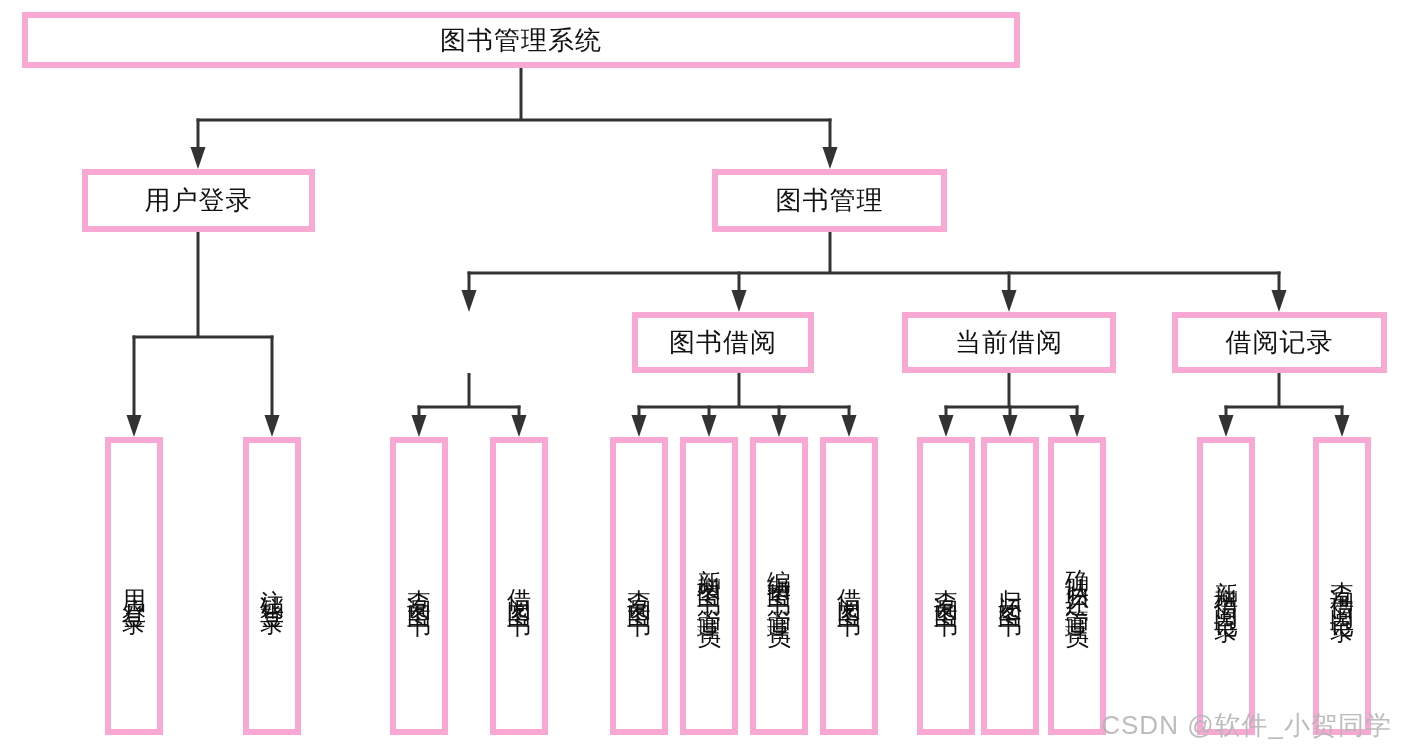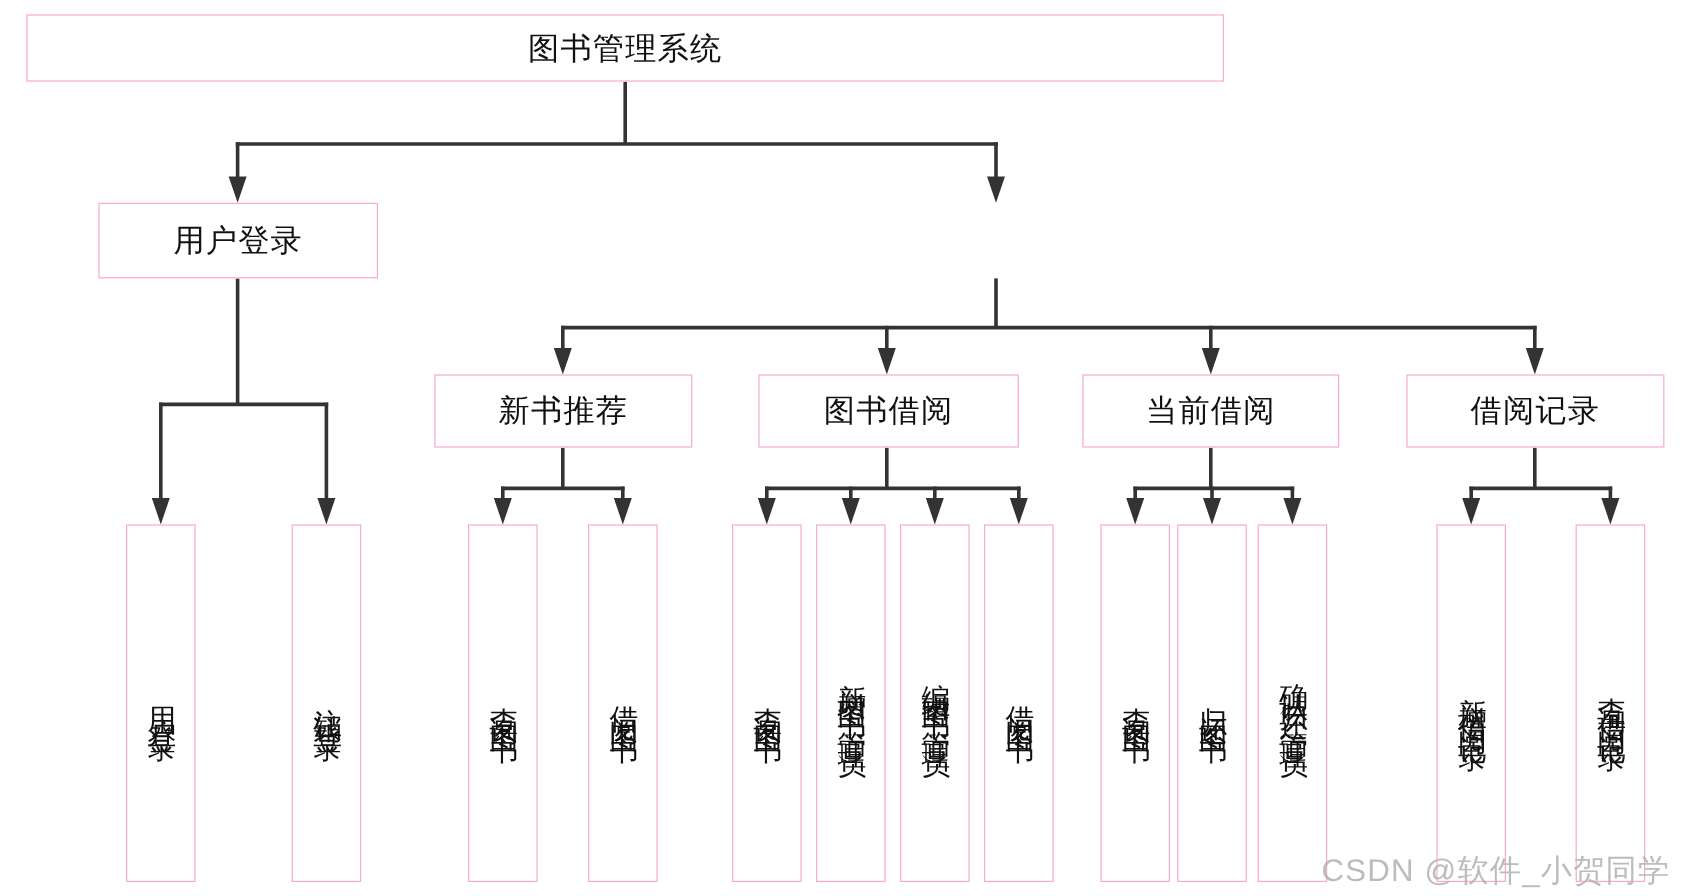--- a/index.html
+++ b/index.html
@@ -8,21 +8,21 @@
     width:1405px;height:747px;
     background:#ffffff;
     overflow:hidden;
     font-family:"Liberation Sans","DejaVu Sans",sans-serif;
     color:#111111;
   }
   .connectors{position:absolute;left:0;top:0;z-index:1;}
   .node{
     position:absolute;
     box-sizing:border-box;
-    border:1px solid #f9a8d4;
+    border:6px solid #f9a8d4;
     background:#ffffff;
     display:flex;
     align-items:center;
     justify-content:center;
     z-index:2;
     color:#111111;
   }
   .node.h{
     font-size:26px;
     letter-spacing:1px;
@@ -113,23 +113,23 @@
       <polygon points="1002.5,415 1017.5,415 1010,437"></polygon>
       <polygon points="1069.5,415 1084.5,415 1077,437"></polygon>
       <polygon points="1218.5,415 1233.5,415 1226,437"></polygon>
       <polygon points="1334.5,415 1349.5,415 1342,437"></polygon>
     </g>
   </svg>
 
   <div class="node h" style="left:22px;top:12px;width:998px;height:56px">图书管理系统</div>
 
   <div class="node h" style="left:82px;top:169px;width:233px;height:63px">用户登录</div>
+  <div class="node h" style="left:712px;top:169px;width:235px;height:63px">图书管理</div>
 
-  <div class="node h" style="left:362px;top:312px;width:215px;height:61px">新书推荐</div>
-  <div class="node h" style="left:632px;top:312px;width:217px;height:61px">图书借阅</div>
+  <div class="node h" style="left:632px;top:312px;width:182px;height:61px">图书借阅</div>
   <div class="node h" style="left:902px;top:312px;width:214px;height:61px">当前借阅</div>
   <div class="node h" style="left:1172px;top:312px;width:215px;height:61px">借阅记录</div>
 
   <div class="node v" style="left:105px;top:437px;width:58px;height:298px">用户登录</div>
   <div class="node v" style="left:243px;top:437px;width:58px;height:298px">注销登录</div>
 
   <div class="node v" style="left:390px;top:437px;width:58px;height:298px">查询图书</div>
   <div class="node v" style="left:490px;top:437px;width:58px;height:298px">借阅图书</div>
 
   <div class="node v" style="left:610px;top:437px;width:58px;height:298px">查询图书</div>

